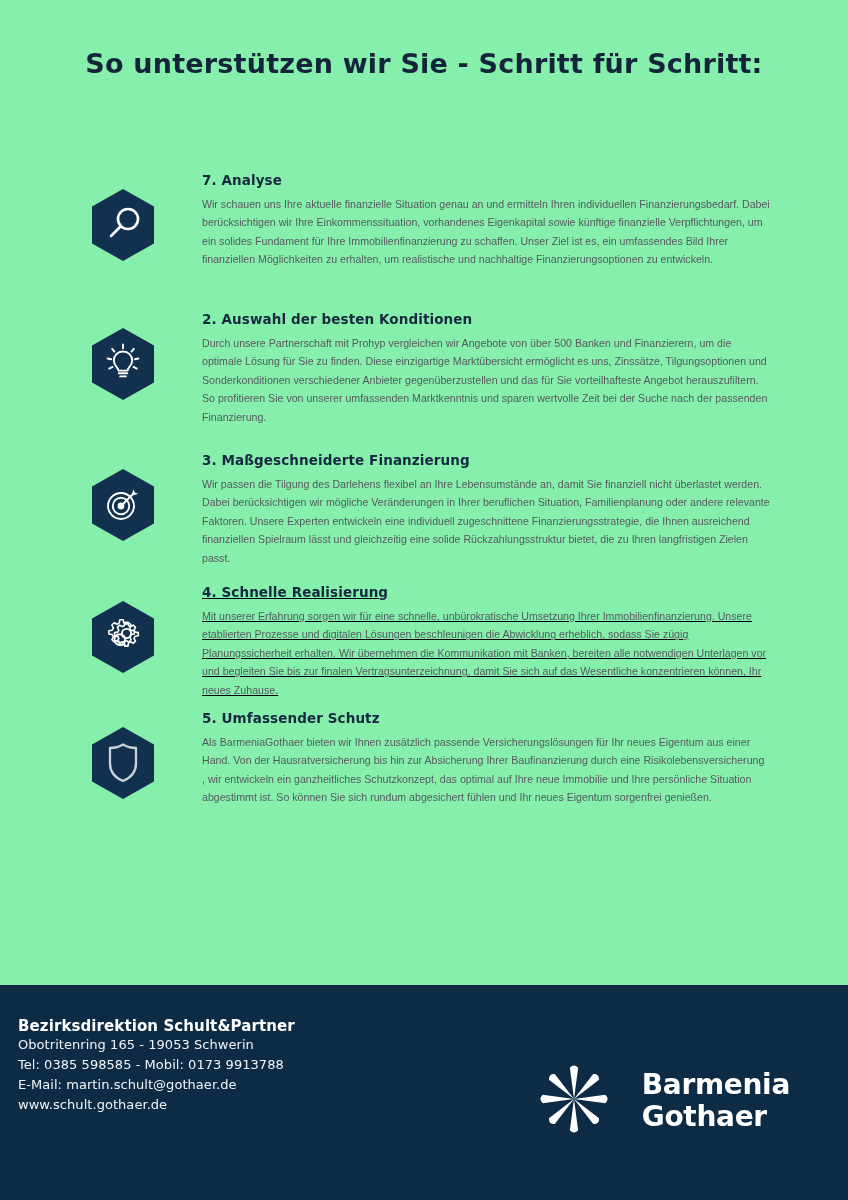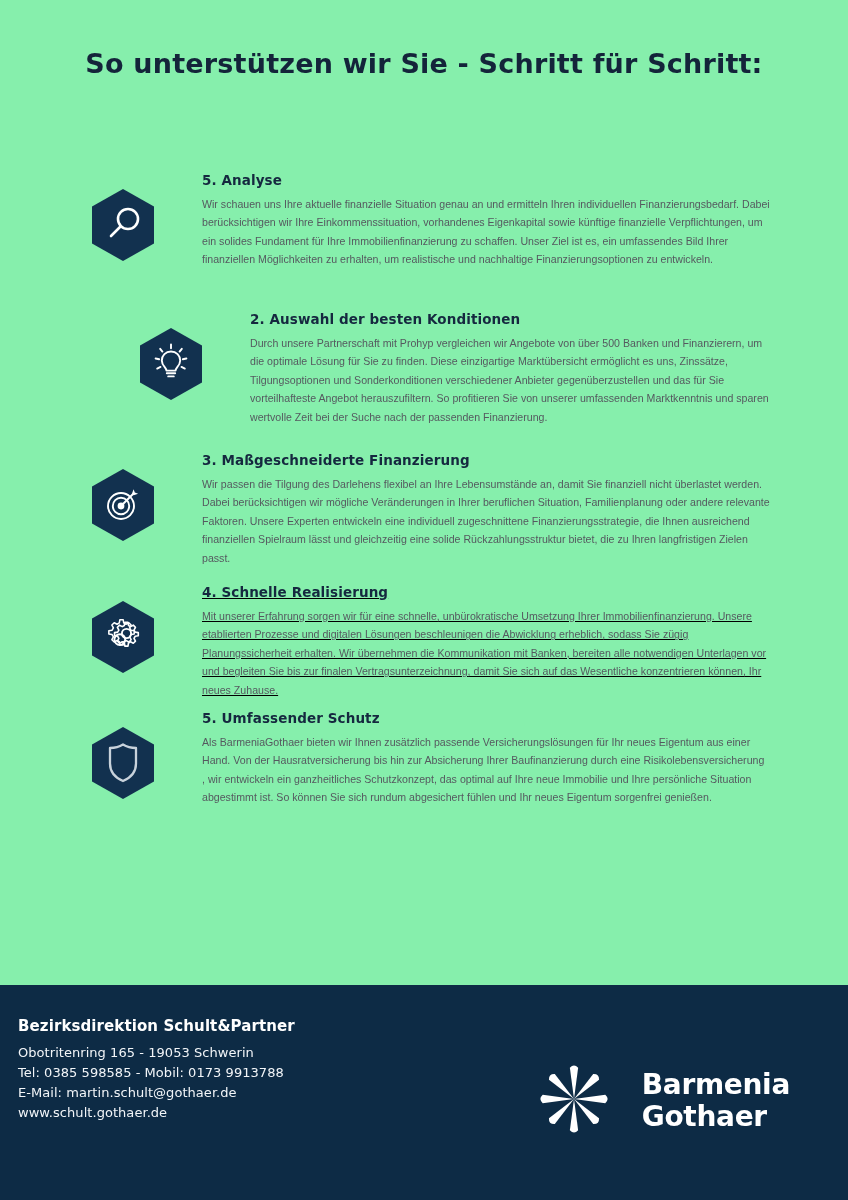--- a/index.html
+++ b/index.html
@@ -89,21 +89,21 @@
     font-family: "Liberation Sans", sans-serif;
     font-size: 10.6px;
     line-height: 1.74;
     color: #55595f;
     letter-spacing: 0.01px;
     text-align: left;
   }
 
   
   .step-1 { margin-bottom: 19px; }
-  .step-2 { margin-bottom: 21px; margin-left: 48px; }
+  .step-2 { margin-bottom: 21px; }
   .step-3 { margin-bottom: 12px; }
   .step-4 { margin-bottom: 6px; text-decoration: underline; }
 
   
   .footer {
     position: absolute;
     left: 0;
     bottom: 0;
     width: 848px;
     height: 215px;
@@ -117,21 +117,21 @@
     left: 18px;
     top: 32px;
     color: #ffffff;
   }
 
   .contact-name {
     font-family: "DejaVu Sans", sans-serif;
     font-size: 15px;
     font-weight: 700;
     letter-spacing: 0.1px;
-    margin-bottom: 8px;
+    margin-bottom: 0;
     color: #ffffff;
   }
 
   .contact-line {
     font-family: "DejaVu Sans", sans-serif;
     font-size: 13px;
     font-weight: 400;
     line-height: 1.54;
     color: #f2f5f8;
     letter-spacing: 0.05px;
@@ -174,21 +174,21 @@
           <svg width="66" height="74" viewBox="0 0 66 74" aria-hidden="true">
             <polygon points="33,1 64,18.5 64,55.5 33,73 2,55.5 2,18.5" fill="#12314f"></polygon>
             <g fill="none" stroke="#ffffff" stroke-width="2.6" stroke-linecap="round">
               <circle cx="38" cy="31" r="10"></circle>
               <line x1="30.5" y1="38.5" x2="21" y2="48"></line>
             </g>
           </svg>
         </div>
       </div>
       <div class="step-body">
-        <div class="step-title">5. Analyse</div>
+        <div class="step-title">7. Analyse</div>
         <div class="step-text">Wir schauen uns Ihre aktuelle finanzielle Situation genau an und ermitteln Ihren individuellen Finanzierungsbedarf. Dabei berücksichtigen wir Ihre Einkommenssituation, vorhandenes Eigenkapital sowie künftige finanzielle Verpflichtungen, um ein solides Fundament für Ihre Immobilienfinanzierung zu schaffen.
 Unser Ziel ist es, ein umfassendes Bild Ihrer finanziellen Möglichkeiten zu erhalten, um realistische und nachhaltige Finanzierungsoptionen zu entwickeln.</div>
       </div>
     </div>
 
     <div class="step step-2">
       <div class="step-icon-wrap">
         <div class="hexagon">
           <svg width="66" height="74" viewBox="0 0 66 74" aria-hidden="true">
             <polygon points="33,1 64,18.5 64,55.5 33,73 2,55.5 2,18.5" fill="#12314f"></polygon>

